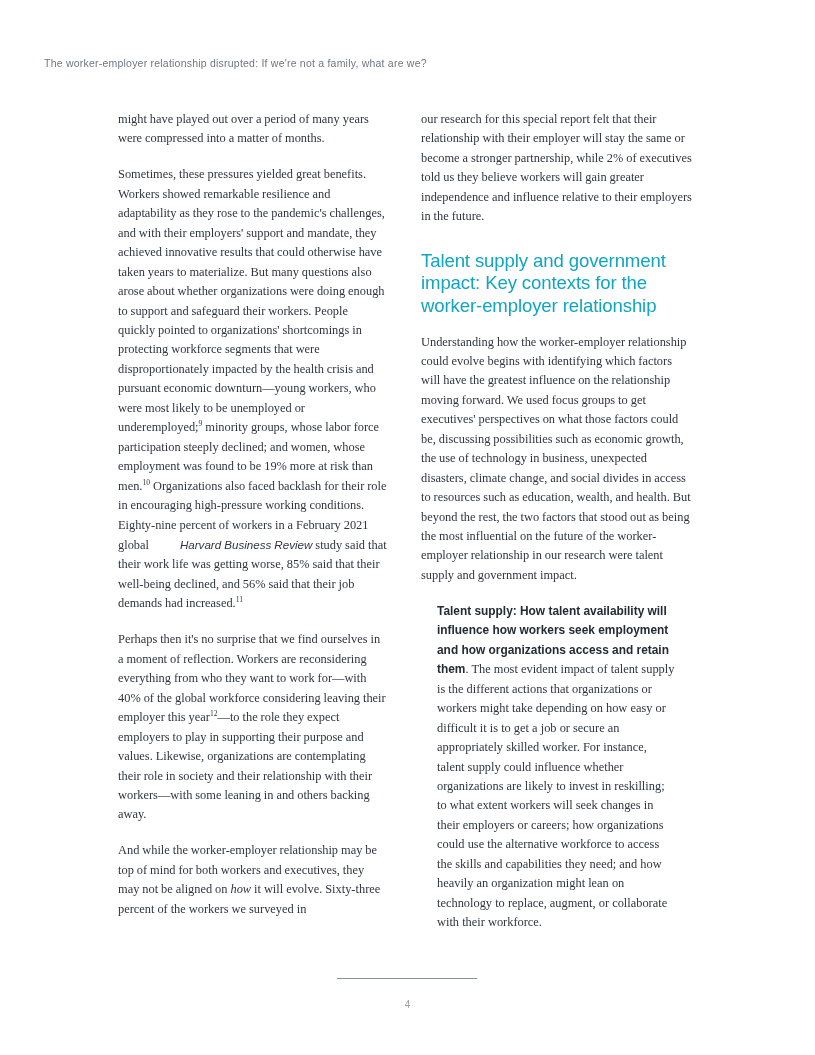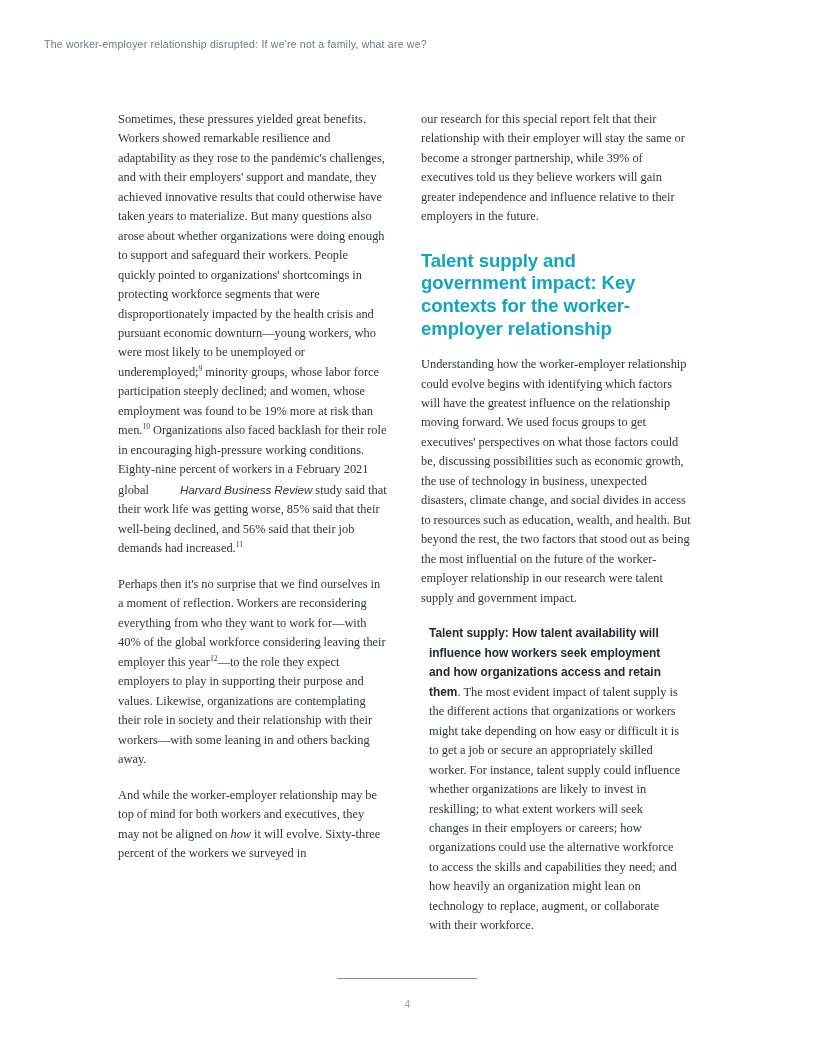--- a/index.html
+++ b/index.html
@@ -14,21 +14,21 @@
     background: #ffffff;
     overflow: hidden;
     font-family: "Liberation Serif", serif;
     -webkit-font-smoothing: antialiased;
   }
 
   
   .running-header {
     position: absolute;
     left: 44px;
-    top: 38px;
+    top: 57px;
     font-family: "Liberation Sans", sans-serif;
     font-size: 10.5px;
     letter-spacing: 0.22px;
     color: #6d7783;
     white-space: nowrap;
   }
 
   
   .columns {
     position: absolute;
@@ -66,37 +66,37 @@
     font-size: 7.6px;
     line-height: 0;
     vertical-align: super;
     font-family: "Liberation Serif", serif;
   }
 
   
   .section-heading {
     margin: 23px 13px 15px 0;
     font-family: "Liberation Sans", sans-serif;
-    font-weight: bold;
+    font-weight: normal;
     font-size: 18.6px;
     line-height: 22.6px;
     color: #12a5c0;
     letter-spacing: -0.12px;
   }
 
   
   .lead-in {
     font-family: "Liberation Sans", sans-serif;
     font-weight: bold;
     font-size: 11.9px;
     line-height: 19.3px;
     color: #232b35;
   }
   p.lead-para {
-    margin: 8px;
+    margin: 16px;
     font-family: "Liberation Serif", serif;
     font-size: 12.4px;
     line-height: 19.45px;
     color: #2e3642;
   }
 
   
   .footer-rule {
     position: absolute;
     left: 337px;
@@ -120,32 +120,33 @@
 <body>
 
 <div class="page">
 
   <div class="running-header">The worker-employer relationship disrupted: If we're not a family, what are we?</div>
 
   <div class="columns">
 
     <div class="col left">
 
+      <p class="body">might have played out over a period of many years were compressed into a matter of months.</p>
 
       <p class="body"><span>Sometimes, these pressures yielded great benefits. Workers showed remarkable resilience and adaptability as they rose to the pandemic's challenges, and with their employers' support and mandate, they achieved innovative results that could otherwise have taken years to materialize. But many questions also arose about whether organizations were doing enough to support and safeguard their workers. People quickly pointed to organizations' shortcomings in protecting workforce segments that were disproportionately impacted by the health crisis and pursuant economic downturn—young workers, who were most likely to be unemployed or underemployed;</span><sup>9</sup><span> minority groups, whose labor force participation steeply declined; and women, whose employment was found to be 19% more at risk than men.</span><sup>10</sup><span> Organizations also faced backlash for their role in encouraging high-pressure working conditions. Eighty-nine percent of workers in a February 2021 global </span><span class="it-sans">Harvard Business Review</span><span> study said that their work life was getting worse, 85% said that their well-being declined, and 56% said that their job demands had increased.</span><sup>11</sup></p>
 
       <p class="body"><span>Perhaps then it's no surprise that we find ourselves in a moment of reflection. Workers are reconsidering everything from who they want to work for—with 40% of the global workforce considering leaving their employer this year</span><sup>12</sup><span>—to the role they expect employers to play in supporting their purpose and values. Likewise, organizations are contemplating their role in society and their relationship with their workers—with some leaning in and others backing away.</span></p>
 
       <p class="body tight"><span>And while the worker-employer relationship may be top of mind for both workers and executives, they may not be aligned on </span><span class="it-serif">how</span><span> it will evolve. Sixty-three percent of the workers we surveyed in</span></p>
 
     </div>
 
     <div class="col right">
 
-      <p class="body">our research for this special report felt that their relationship with their employer will stay the same or become a stronger partnership, while 39% of executives told us they believe workers will gain greater independence and influence relative to their employers in the future.</p>
+      <p class="body">our research for this special report felt that their relationship with their employer will stay the same or become a stronger partnership, while 2% of executives told us they believe workers will gain greater independence and influence relative to their employers in the future.</p>
 
       <h2 class="section-heading">Talent supply and government impact: Key contexts for the worker-employer relationship</h2>
 
       <p class="body">Understanding how the worker-employer relationship could evolve begins with identifying which factors will have the greatest influence on the relationship moving forward. We used focus groups to get executives' perspectives on what those factors could be, discussing possibilities such as economic growth, the use of technology in business, unexpected disasters, climate change, and social divides in access to resources such as education, wealth, and health. But beyond the rest, the two factors that stood out as being the most influential on the future of the worker-employer relationship in our research were talent supply and government impact.</p>
 
       <p class="lead-para"><span class="lead-in">Talent supply: How talent availability will influence how workers seek employment and how organizations access and retain them</span><span>. The most evident impact of talent supply is the different actions that organizations or workers might take depending on how easy or difficult it is to get a job or secure an appropriately skilled worker. For instance, talent supply could influence whether organizations are likely to invest in reskilling; to what extent workers will seek changes in their employers or careers; how organizations could use the alternative workforce to access the skills and capabilities they need; and how heavily an organization might lean on technology to replace, augment, or collaborate with their workforce.</span></p>
 
     </div>
 
   </div>

